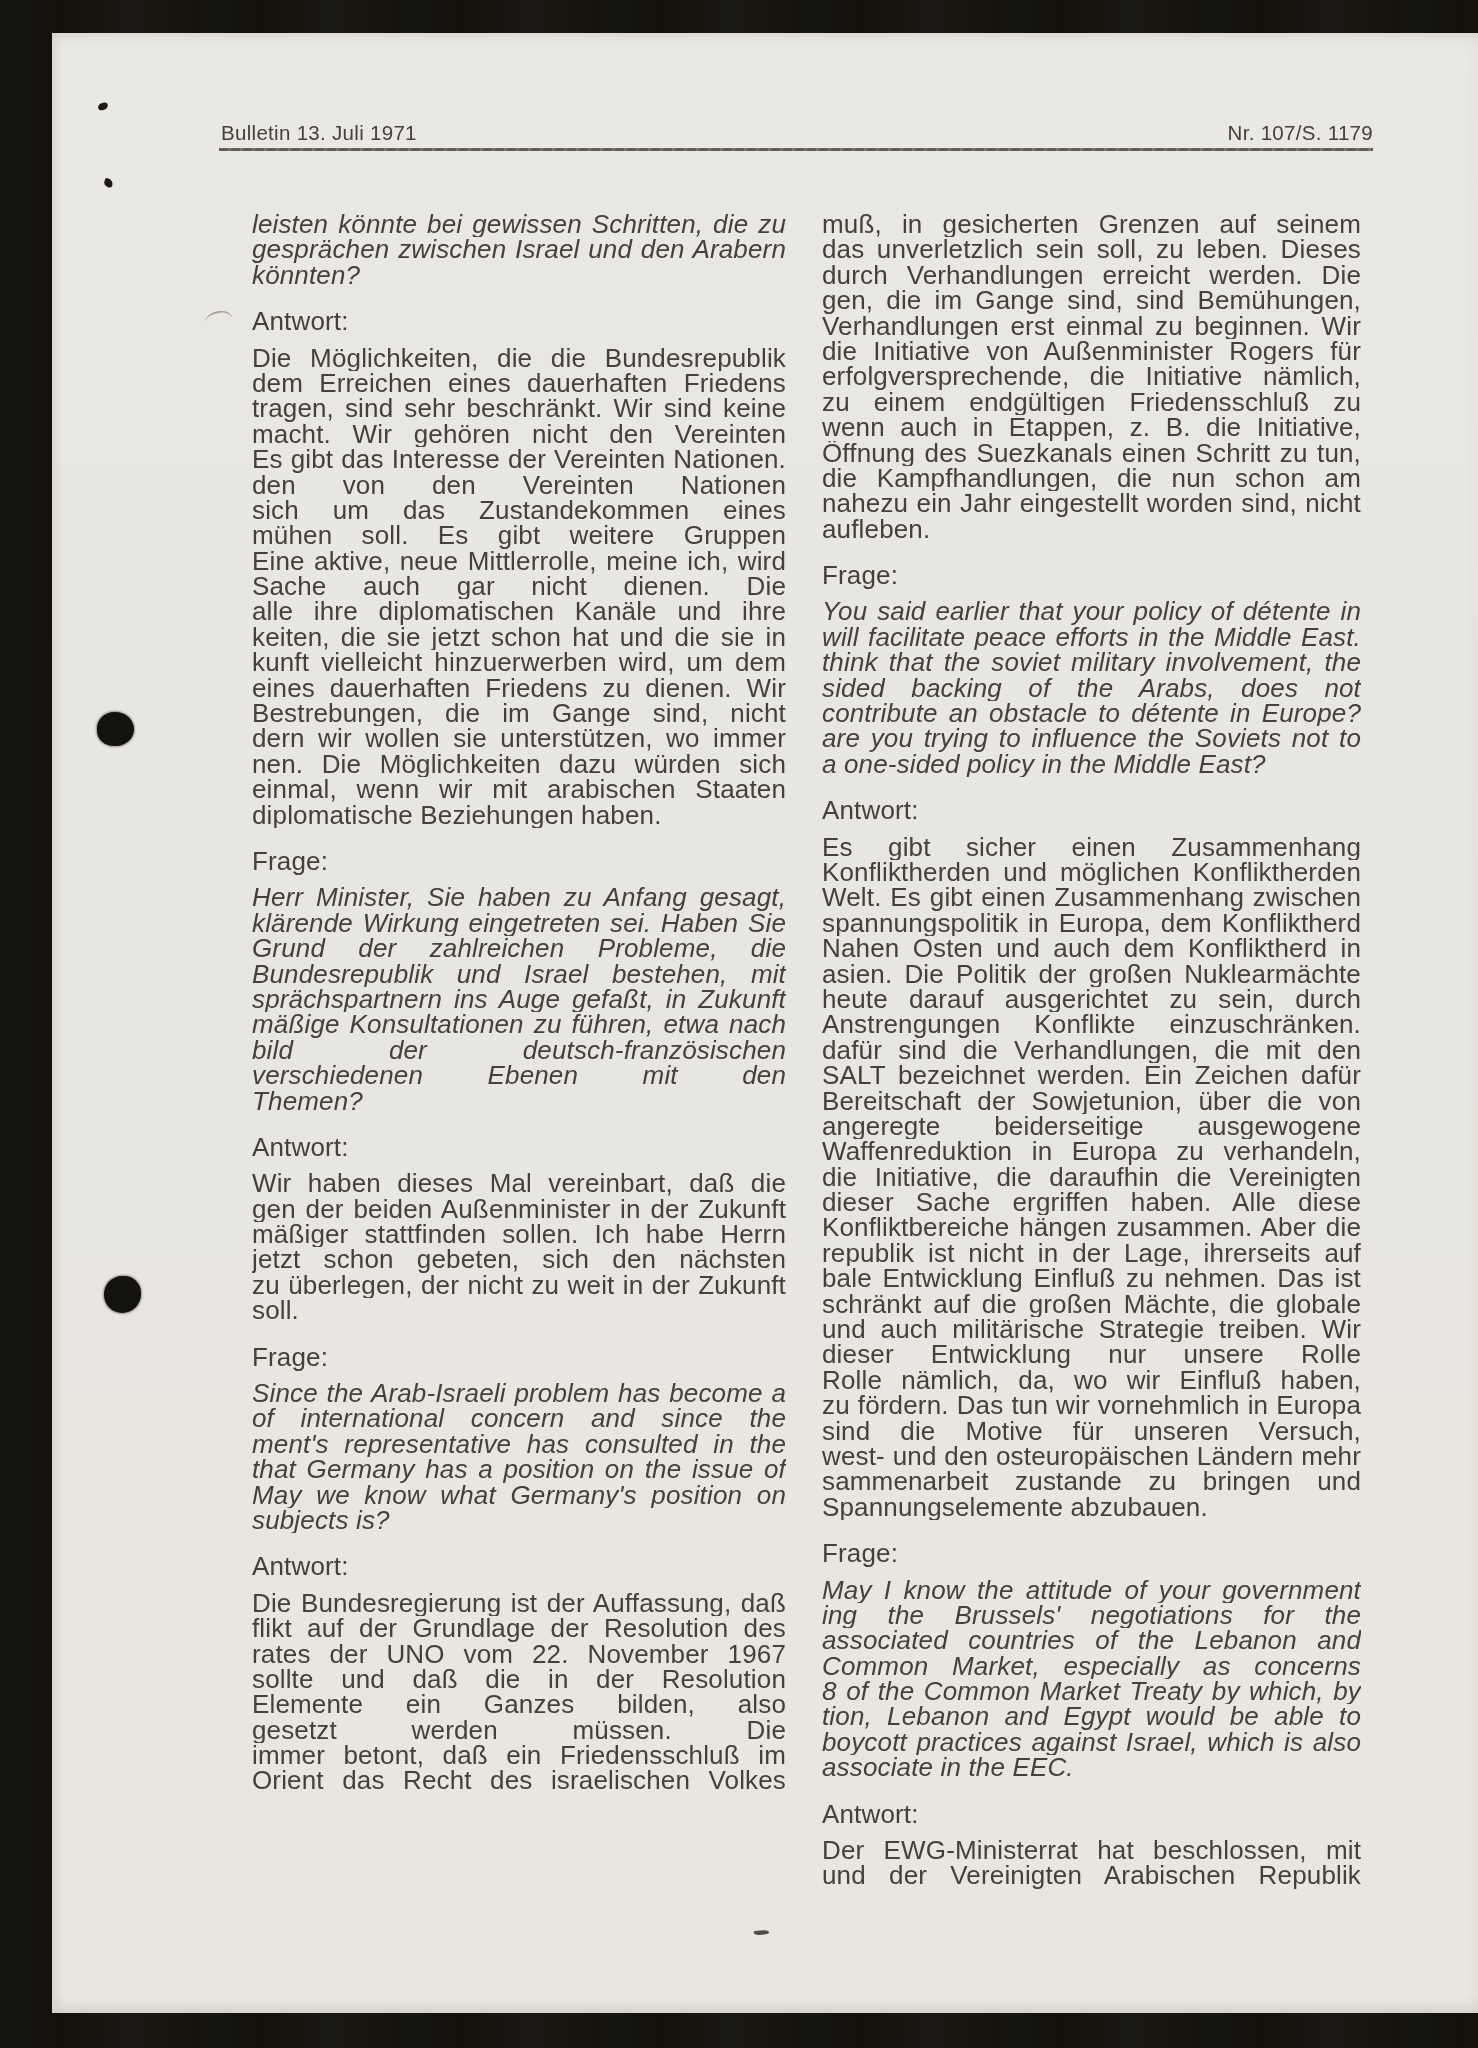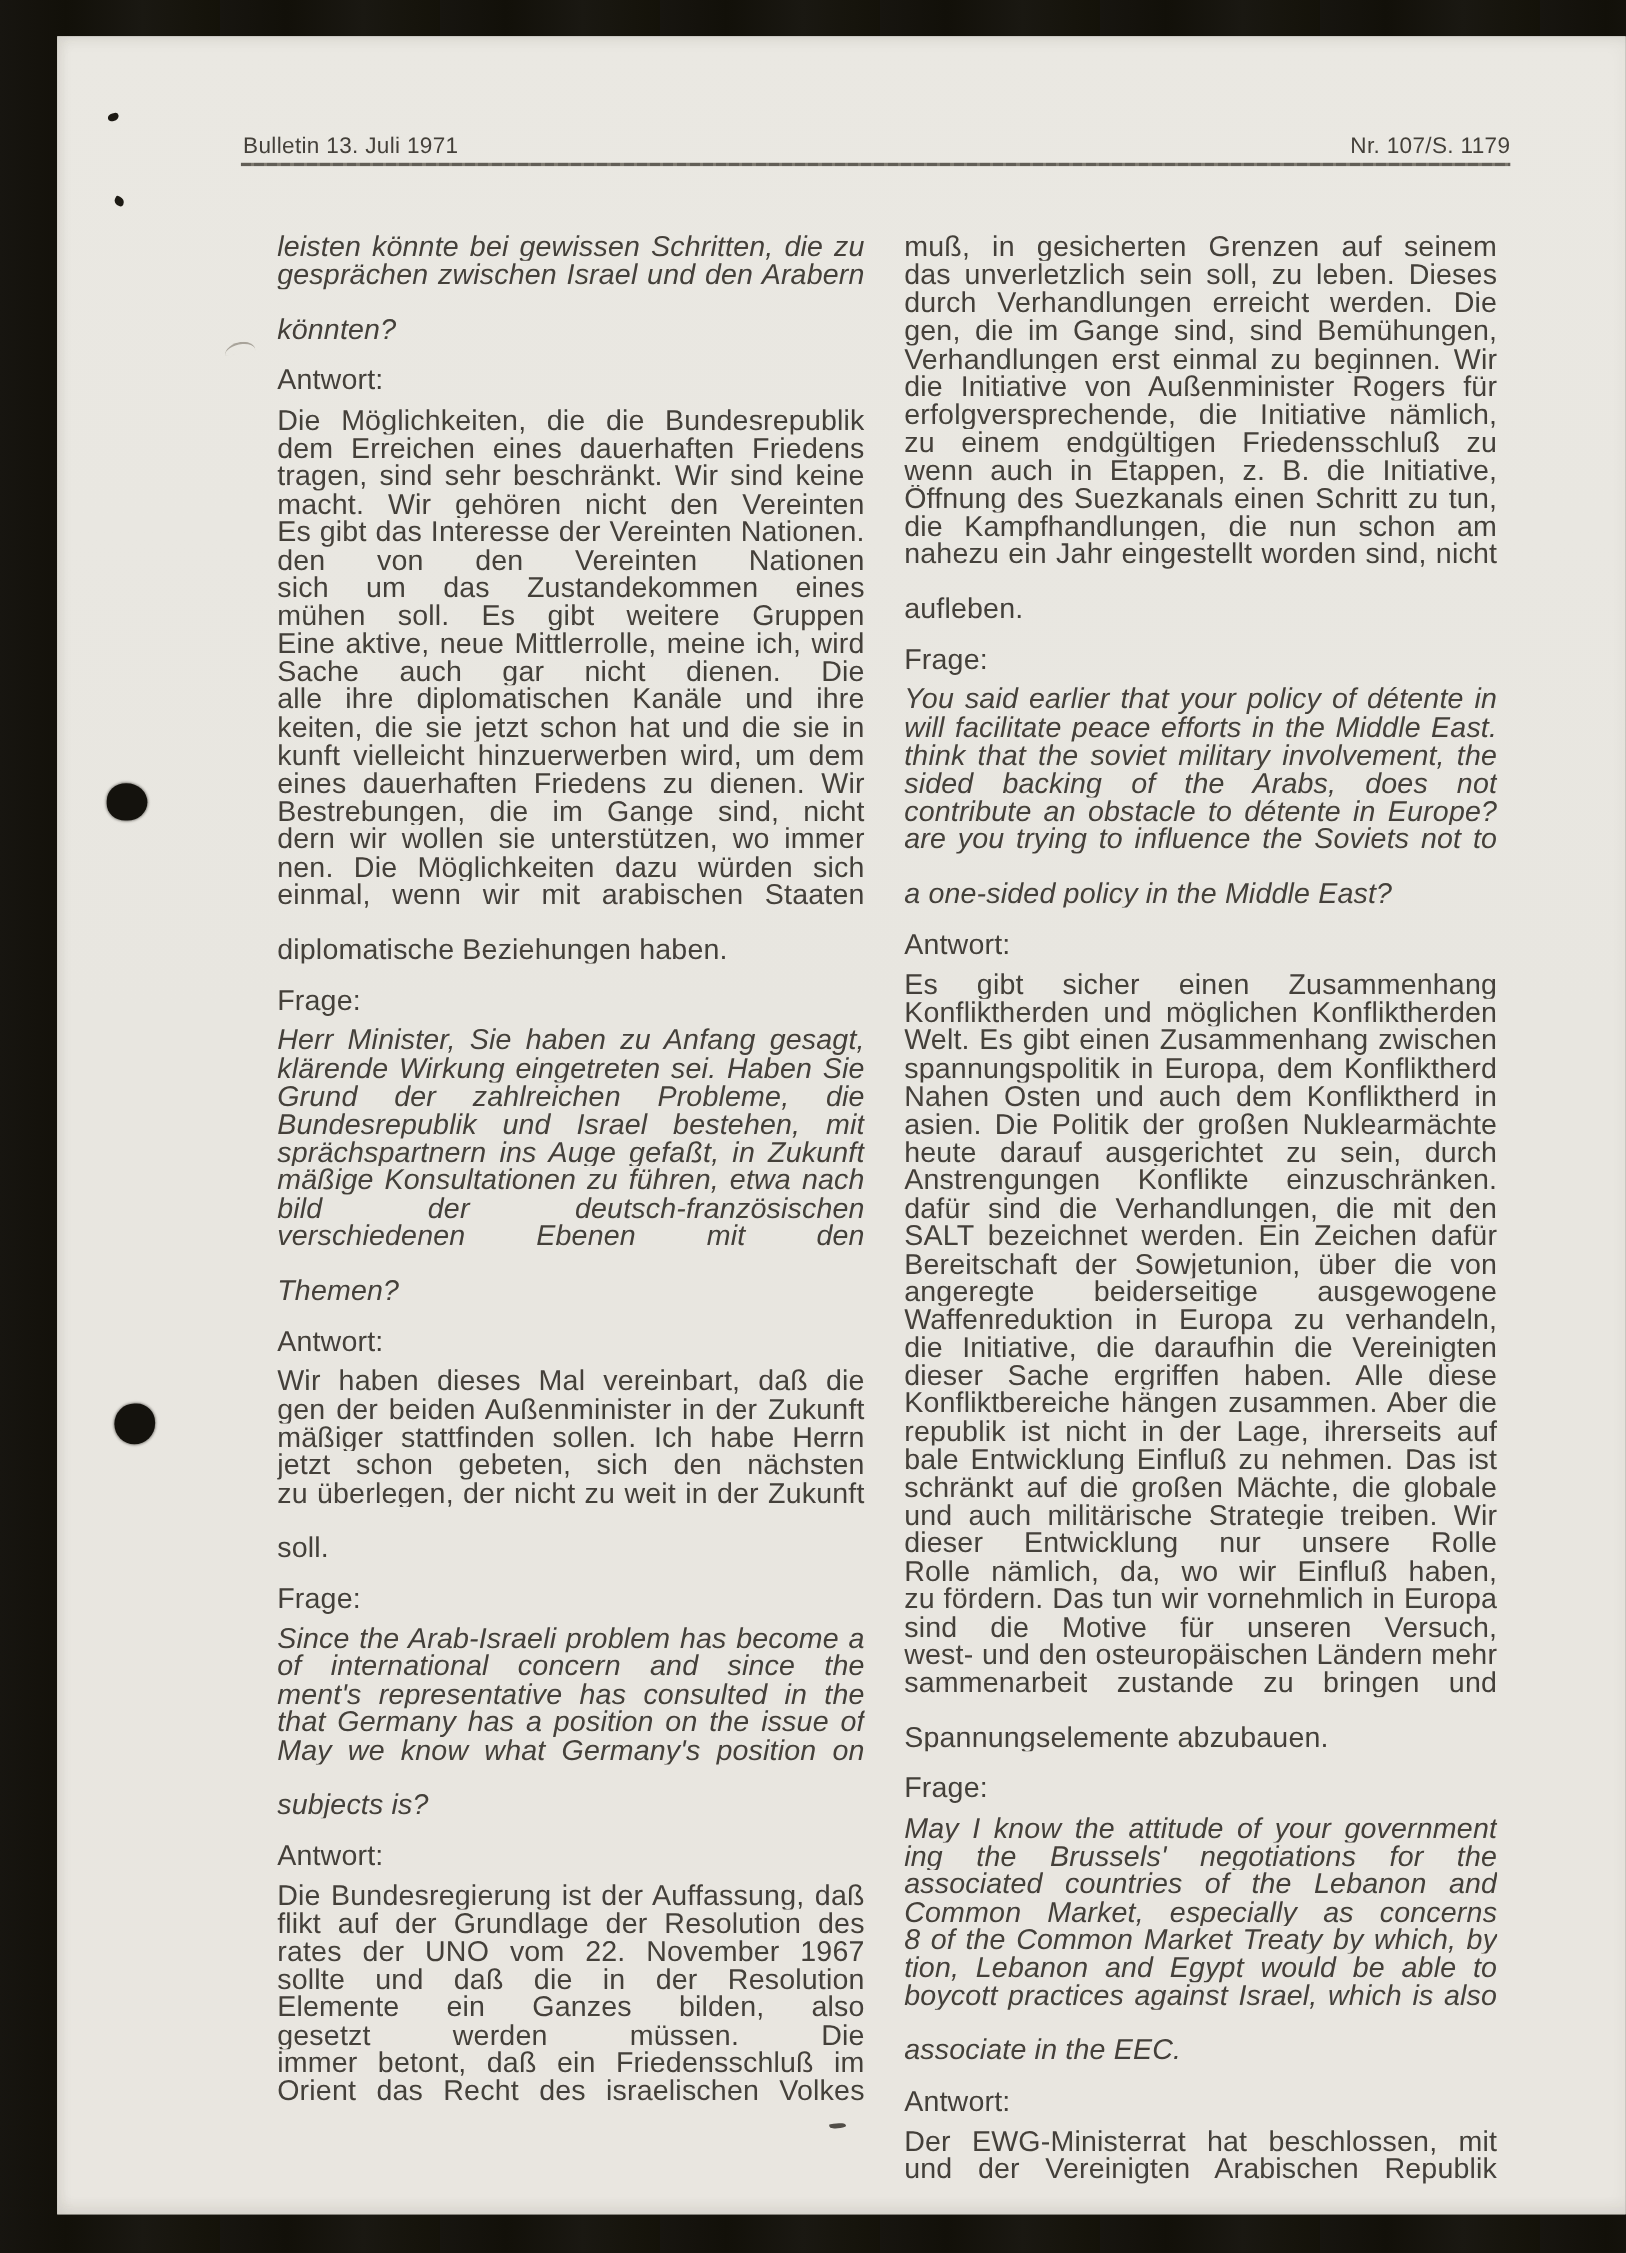--- a/index.html
+++ b/index.html
@@ -31,21 +31,21 @@
     font-size:26px;line-height:25.4px;color:var(--ink);
     letter-spacing:.15px;
   }
   #col-left{left:200px;width:534px;}
   #col-right{left:770px;width:539px;}
   .para .line{
     height:25.4px;overflow:hidden;
     text-align:justify;text-align-last:justify;
     white-space:normal;
   }
-  .para .line.last{text-align-last:left;margin-top:24px;}
+  .para .line.last{text-align-last:left;}
   .para.italic{font-style:italic;}
   .qa-label{margin:21px 0 11px 0;height:25.4px;}
   .punch-hole{
     position:absolute;border-radius:50%;
     background:#14120d;
     box-shadow:0 0 2px 1px rgba(20,18,13,.4);
   }
   #hole-1{left:45px;top:679px;width:37px;height:34px;border-radius:48% 52% 50% 46%;}
   #hole-2{left:52px;top:1243px;width:37px;height:37px;border-radius:50% 46% 52% 50%;}
   .speck{position:absolute;background:#1d1a14;border-radius:50% 40% 55% 45%;}

